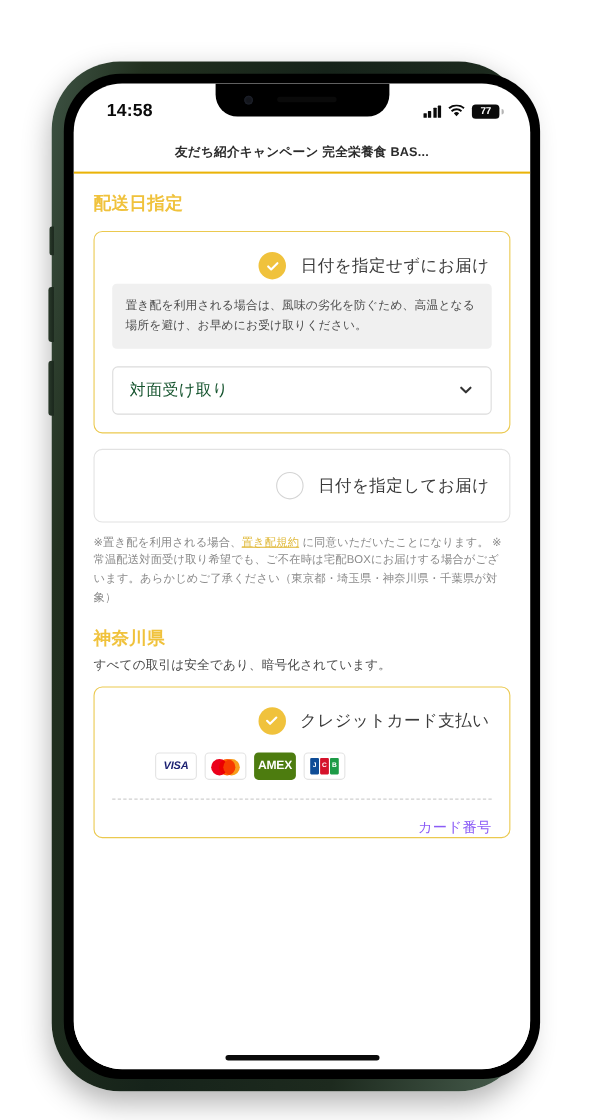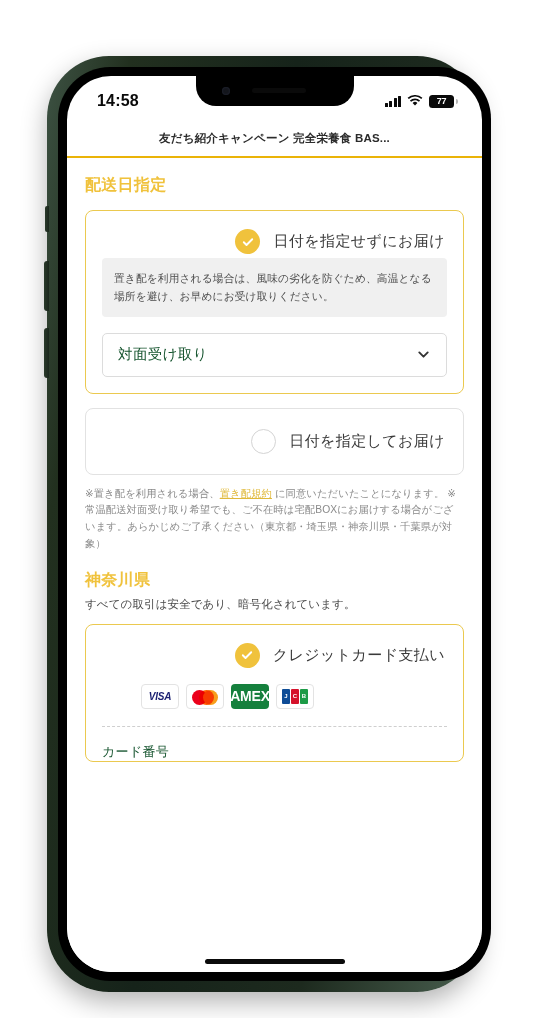--- a/index.html
+++ b/index.html
@@ -138,36 +138,36 @@
   .chev { width: 15px; height: 15px; }
 
   .fineprint {
     margin-top: 11px; font-size: 10.3px; line-height: 1.62; color:#8a8a8a; letter-spacing:.1px;
   }
   .fineprint a { color:#E0B93A; text-decoration: underline; }
 
   .divider-dashed {
     margin-top: 17px; border-top: 1px dashed #cfcfcf; height: 0;
   }
-  .card-number-label { font-size: 13px; color:#14532d; margin-top: 16px; letter-spacing:.3px; }
+  .card-number-label { font-size: 13px; color:#8b5cf6; margin-top: 16px; letter-spacing:.3px;text-align:right; }
 
   
   .brands { display:flex; gap:7px; margin: 12px 0 0 39px; }
   .brand {
     width: 38px; height: 25px; border-radius: 4px;
     display:flex; align-items:center; justify-content:center;
     font-size: 8.5px; font-weight: bold; font-family:"Liberation Sans", sans-serif;
   }
   .brand-visa { background:#fff; border:1px solid #e3e3e3; color:#1A1F71; font-style: italic; letter-spacing:-.2px; font-size:10px;}
   .brand-mc { background:#fff; border:1px solid #e3e3e3; position:relative; }
   .brand-mc .c { position:absolute; width:15px; height:15px; border-radius:50%; top:5px; }
   .brand-mc .c1 { left:5px; background:#EB001B; }
   .brand-mc .c2 { right:5px; background:#F79E1B; }
   .brand-mc .c3 { left:11.5px; width:15px; background:#FF5F00; mix-blend-mode:multiply; }
-  .brand-amex { background:#15803d; color:#fff; font-size:14px; letter-spacing:-.2px; }
+  .brand-amex { background:#4d7c0f; color:#fff; font-size:11px; letter-spacing:-.2px; }
   .brand-jcb { background:#fff; border:1px solid #e3e3e3; display:flex; gap:1px; align-items:center; justify-content:center;}
   .brand-jcb span { width:8px; height:15px; border-radius:1px; color:#fff; font-size:6px;
                     display:flex; align-items:center; justify-content:center; font-weight:bold;}
   .jcb-j { background:#0E4C96; }
   .jcb-c { background:#D5122B; }
   .jcb-b { background:#1D9B47; }
 
   
   #home-indicator {
     position:absolute; bottom: 8px; left:50%; transform:translateX(-50%);

